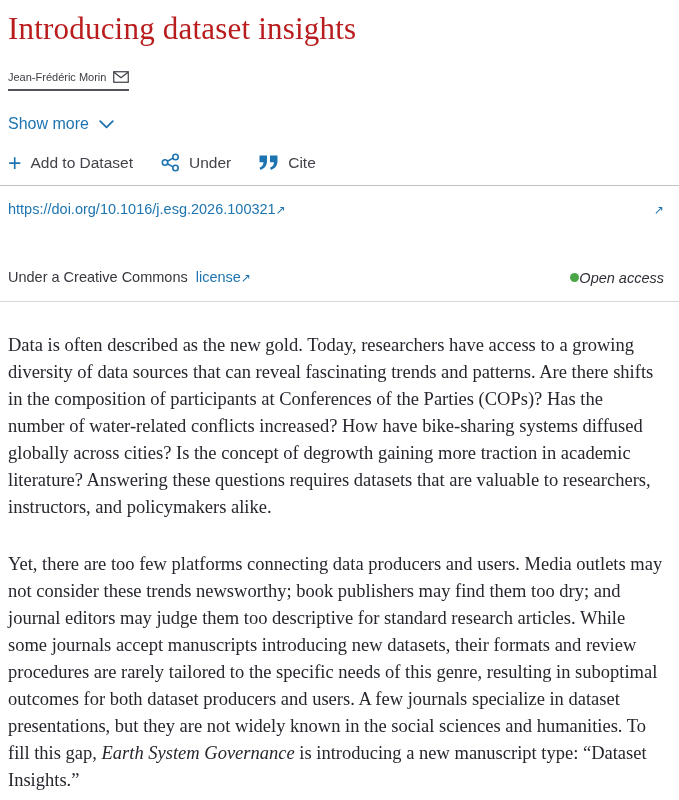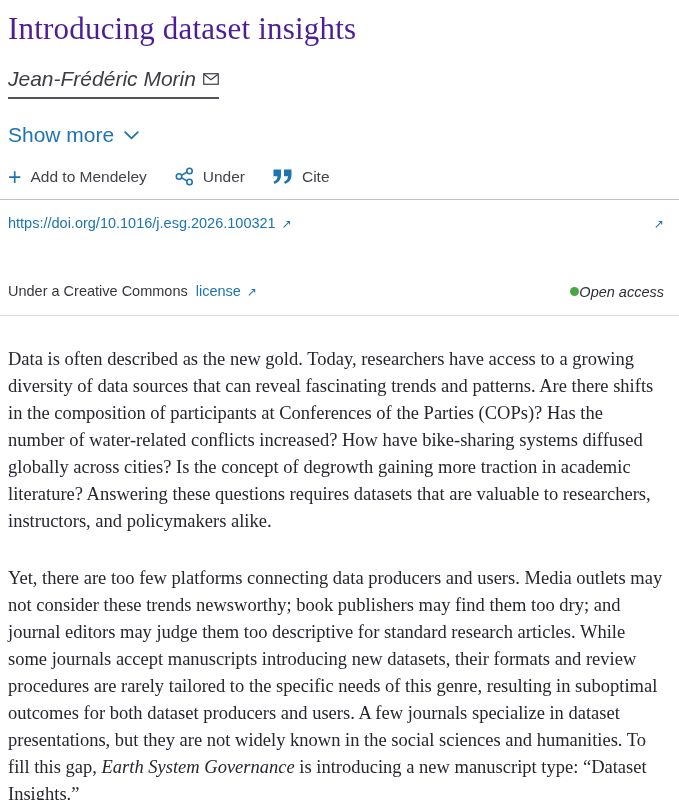--- a/index.html
+++ b/index.html
@@ -12,46 +12,45 @@
   }
   .page { padding: 8px 15px 0 8px; }
 
   
   .title {
     margin: 2px 0 0 0;
     font-family: "Liberation Serif", "DejaVu Serif", serif;
     font-weight: 400;
     font-size: 31px;
     line-height: 1.2;
-    color: #4c1d95;
+    color: #b91c1c;
     letter-spacing: 0.2px;
   }
 
   
   .author-row { margin-top: 20px; }
   .author {
     display: inline-flex;
     align-items: center;
     gap: 7px;
     padding-bottom: 6px;
     border-bottom: 2px solid #53535b;
-    font-size: 21px;
+    font-size: 11px;
     color: #3c3c45;
     cursor: pointer;
-    font-style: italic;
   }
   .envelope-svg { display: block; }
 
   
   .show-more {
     margin-top: 24px;
     display: inline-flex;
     align-items: center;
     gap: 10px;
-    font-size: 21px;
+    font-size: 16px;
     color: #1d74b0;
     cursor: pointer;
   }
 
   
   .toolbar {
     margin-top: 20px;
     display: flex;
     align-items: center;
     gap: 28px;
@@ -89,21 +88,20 @@
     font-size: 14.5px;
   }
   .meta-row.first { margin-top: 15px; }
   .meta-row.second { margin-top: 14px; }
   .tlink {
     color: #1d74b0;
     cursor: pointer;
     text-decoration: none;
     display: inline-flex;
     align-items: baseline;
-    gap: 6px;
   }
   .ext-arrow {
     font-family: "DejaVu Sans", sans-serif;
     font-size: 12px;
     line-height: 1;
   }
   .cc-wrap { color: #37373f; margin-top: 38px; }
   .cc-wrap .tlink { margin-left: 4px; justify-content: flex-end; }
   .oa {
     display: inline-flex;
@@ -155,21 +153,21 @@
     <span>
       <svg width="15" height="9" viewBox="0 0 15 9" style="display:block">
         <polyline points="1.2,1.2 7.5,7.3 13.8,1.2" fill="none" stroke="#1d74b0" stroke-width="1.8" stroke-linecap="round" stroke-linejoin="round"></polyline>
       </svg>
     </span>
   </div>
 
   <div class="toolbar">
     <button class="tb-btn">
       <span class="plus-glyph">+</span>
-      <span>Add to Mendeley</span>
+      <span>Add to Dataset</span>
     </button>
     <button class="tb-btn">
       <span>
         <svg width="19" height="19" viewBox="0 0 19 19" style="display:block">
           <circle cx="14.5" cy="4" r="2.7" fill="none" stroke="#1d74b0" stroke-width="1.6"></circle>
           <circle cx="4" cy="9.5" r="2.7" fill="none" stroke="#1d74b0" stroke-width="1.6"></circle>
           <circle cx="14.5" cy="15" r="2.7" fill="none" stroke="#1d74b0" stroke-width="1.6"></circle>
           <line x1="6.4" y1="8.2" x2="12.1" y2="5.1" stroke="#1d74b0" stroke-width="1.6"></line>
           <line x1="6.4" y1="10.8" x2="12.1" y2="13.9" stroke="#1d74b0" stroke-width="1.6"></line>
         </svg>

